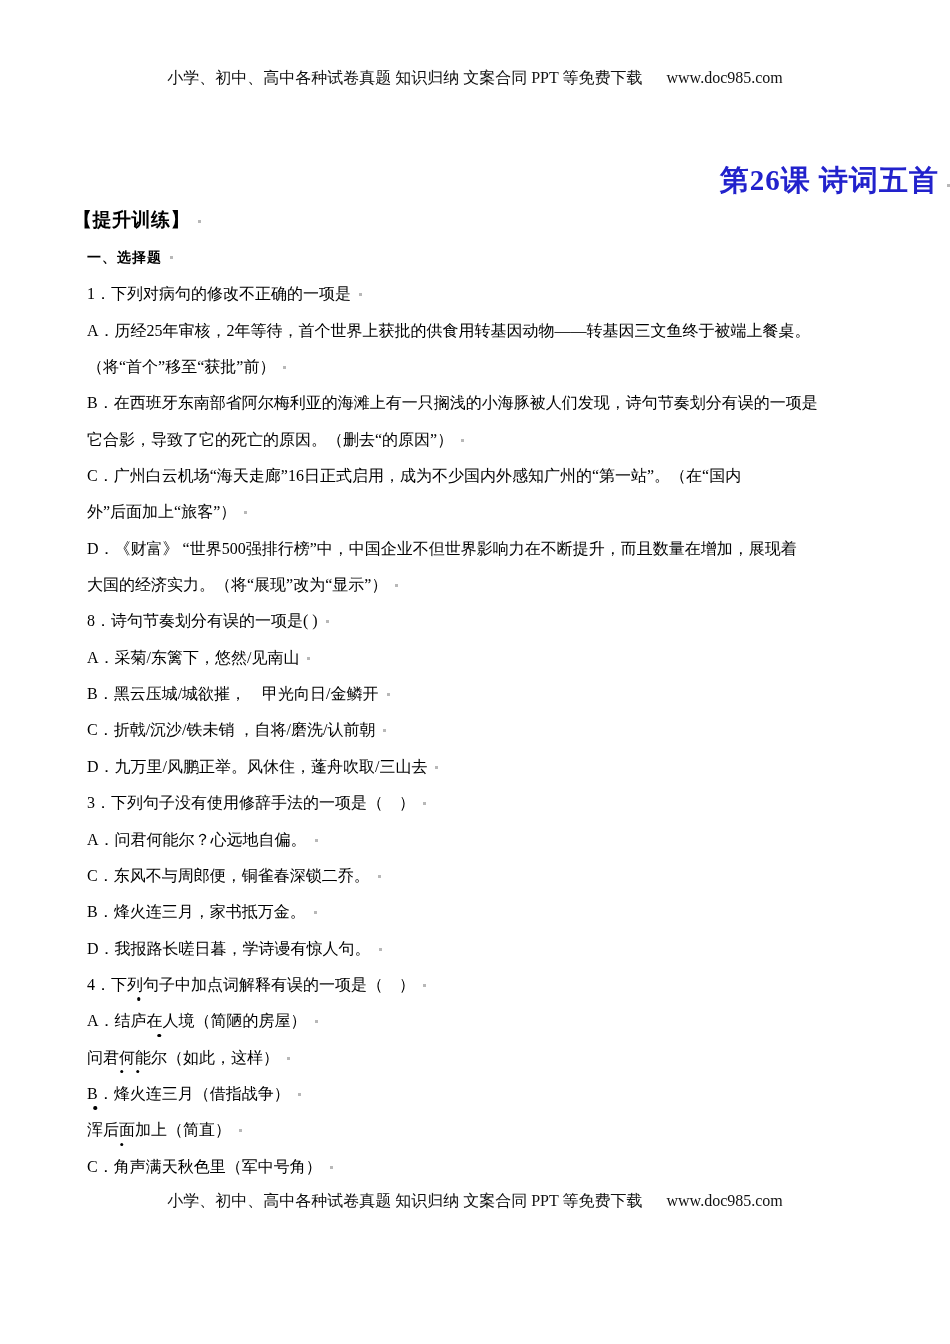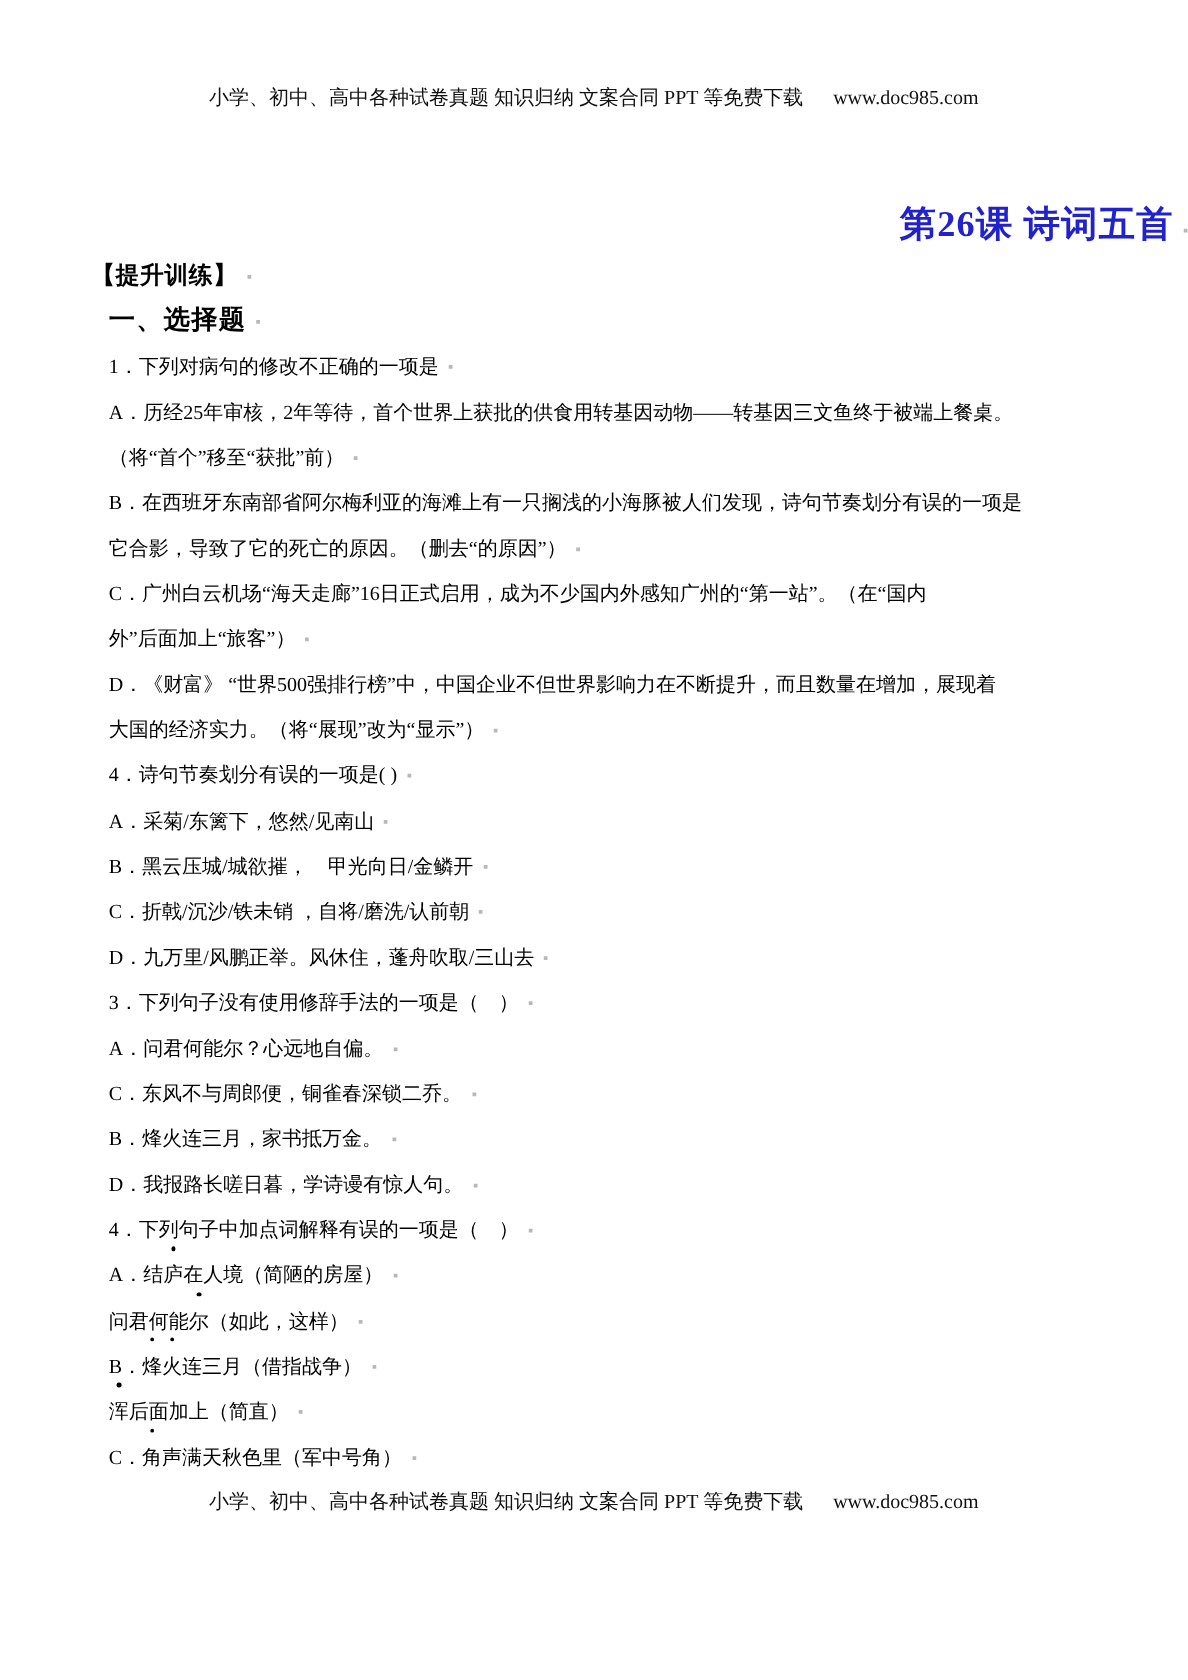--- a/index.html
+++ b/index.html
@@ -62,21 +62,21 @@
     font-size: 16px;
   }
   .line {
     height: 36.35px;
     line-height: 36.35px;
     white-space: nowrap;
   }
   .line.bold {
     font-weight: 700;
     font-family: Liberation Mono, monospace;
-    font-size: 21px;
+    font-size: 14px;
     letter-spacing: 1px;
   }
 
   
   .pm::after {
     content: "";
     display: inline-block;
     width: 3px;
     height: 3px;
     background: #b8b8b8;
@@ -119,21 +119,21 @@
       <div class="line bold pm"><span>一、选择题</span></div>
       <div class="line pm"><span>1．下列对病句的修改不正确的一项是</span></div>
       <div class="line"><span>A．历经25年审核，2年等待，首个世界上获批的供食用转基因动物——转基因三文鱼终于被端上餐桌。</span></div>
       <div class="line pm"><span>（将“首个”移至“获批”前）</span></div>
       <div class="line"><span>B．在西班牙东南部省阿尔梅利亚的海滩上有一只搁浅的小海豚被人们发现，诗句节奏划分有误的一项是</span></div>
       <div class="line pm"><span>它合影，导致了它的死亡的原因。（删去“的原因”）</span></div>
       <div class="line"><span>C．广州白云机场“海天走廊”16日正式启用，成为不少国内外感知广州的“第一站”。（在“国内</span></div>
       <div class="line pm"><span>外”后面加上“旅客”）</span></div>
       <div class="line"><span>D．《财富》 “世界500强排行榜”中，中国企业不但世界影响力在不断提升，而且数量在增加，展现着</span></div>
       <div class="line pm"><span>大国的经济实力。（将“展现”改为“显示”）</span></div>
-      <div class="line pm"><span>4．诗句节奏划分有误的一项是( )</span></div>
+      <div class="line pm"><span>8．诗句节奏划分有误的一项是( )</span></div>
       <div class="line pm"><span>A．采菊/东篱下，悠然/见南山</span></div>
       <div class="line pm"><span>B．黑云压城/城欲摧，　甲光向日/金鳞开</span></div>
       <div class="line pm"><span>C．折戟/沉沙/铁未销 ，自将/磨洗/认前朝</span></div>
       <div class="line pm"><span>D．九万里/风鹏正举。风休住，蓬舟吹取/三山去</span></div>
       <div class="line pm"><span>3．下列句子没有使用修辞手法的一项是（　）</span></div>
       <div class="line pm"><span>A．问君何能尔？心远地自偏。</span></div>
       <div class="line pm"><span>C．东风不与周郎便，铜雀春深锁二乔。</span></div>
       <div class="line pm"><span>B．烽火连三月，家书抵万金。</span></div>
       <div class="line pm"><span>D．我报路长嗟日暮，学诗谩有惊人句。</span></div>
       <div class="line pm"><span>4．下列句子中加点词解释有误的一项是（　）</span></div>

